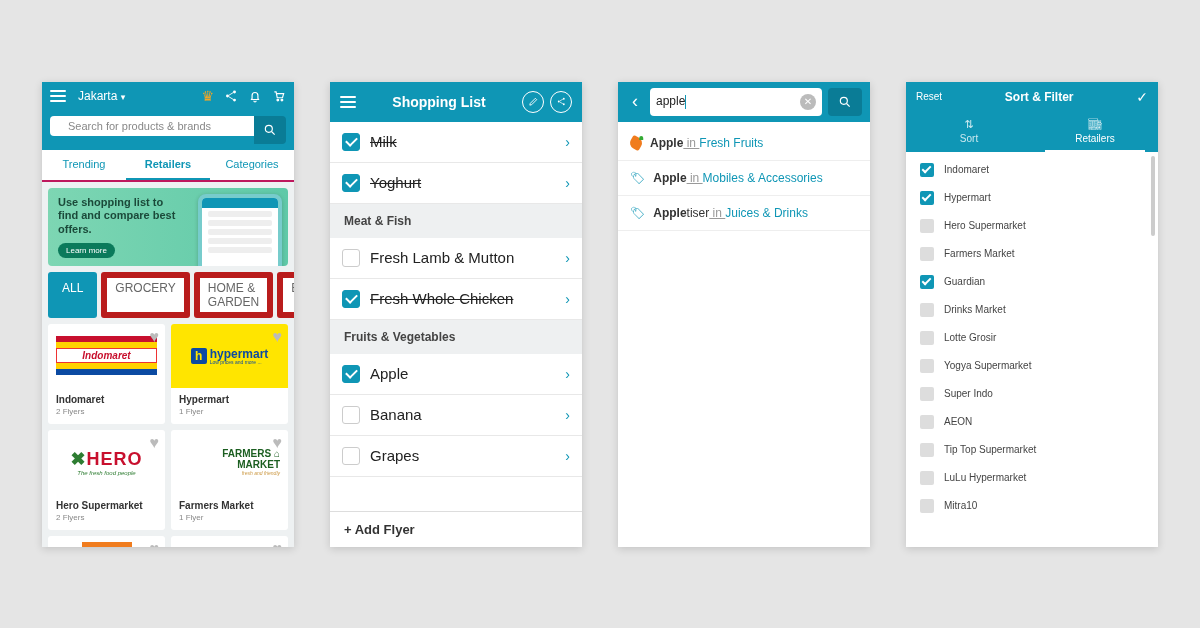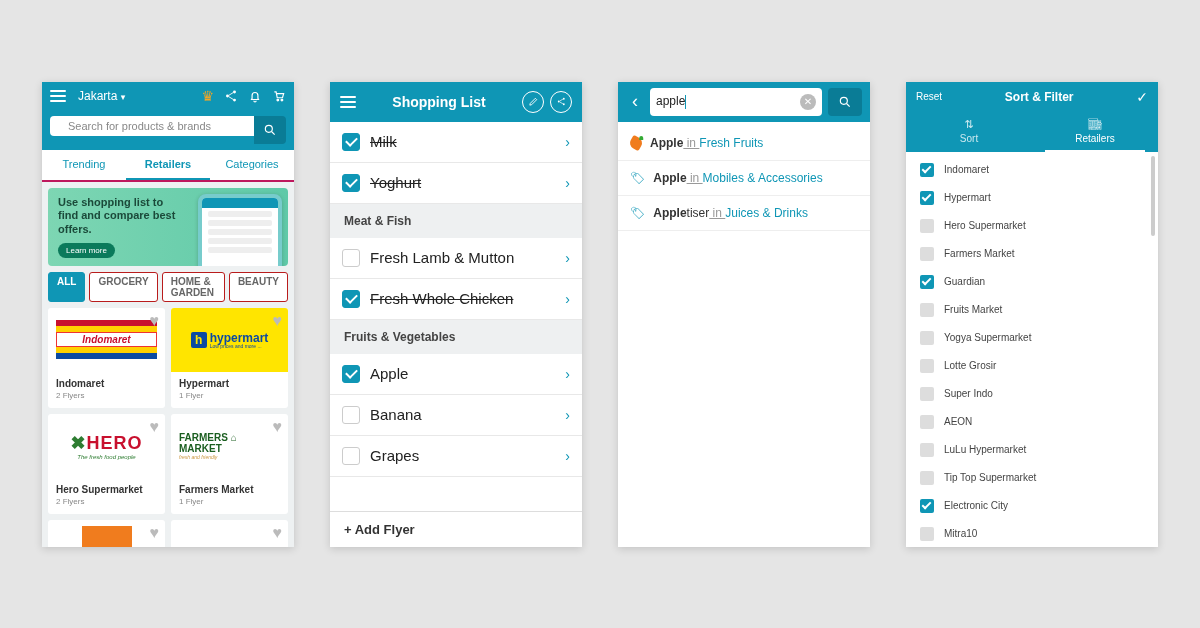--- a/index.html
+++ b/index.html
@@ -42,40 +42,40 @@
   .s1-tab{ flex:1; text-align:center; padding:8px 0; font-size:11px; color:#0f96b5;}
   .s1-tab.active{ border-bottom:2px solid #0f96b5; font-weight:600;}
   .s1-body{ flex:1; background:#eef1f2; overflow:hidden; position:relative;}
   .banner{ margin:6px; height:78px; background:linear-gradient(90deg,#7dd6b3,#5fc9a8); border-radius:4px; padding:8px 10px; position:relative; overflow:hidden;}
   .banner-text{ font-size:11px; color:#1b4a3a; font-weight:600; line-height:1.25; width:120px;}
   .banner-btn{ margin-top:6px; display:inline-block; background:#0b7a5b; color:#fff; font-size:8px; padding:3px 8px; border-radius:10px;}
   .banner-phone{ position:absolute; right:6px; top:6px; width:84px; height:100px; background:#fff; border-radius:8px; border:4px solid #7cc; box-shadow:0 1px 4px rgba(0,0,0,.2);}
   .banner-phone-inner{background:#0f96b5;height:10px;border-radius:4px 4px 0 0;}
   .banner-phone-line{height:6px;margin:3px 6px;background:#eee;border-radius:2px;}
   .chips{ display:flex; gap:4px; padding:0 6px 6px;}
-  .chip{ font-size:10px; padding:3px 8px; border:1px solid #b91c1c; background:#fff; border-radius:3px; color:#666;font-weight:bold;}
+  .chip{ font-size:12px; padding:3px 8px; border:6px solid #b91c1c; background:#fff; border-radius:3px; color:#666;}
   .chip.active{ background:#0f96b5; color:#fff; border-color:#0f96b5;}
   .grid{ display:grid; grid-template-columns:1fr 1fr; gap:6px; padding:0 6px;}
   .card{ background:#fff; border-radius:3px; position:relative; overflow:hidden;}
   .card-img{ height:64px; display:flex; align-items:center; justify-content:center; padding:4px 8px;}
   .heart{ position:absolute; top:4px; right:6px; color:#bbb; font-size:16px;}
   .card-label{ padding:6px 8px 8px;}
   .card-name{ font-size:10px; font-weight:600; color:#333;}
   .card-sub{ font-size:8px; color:#888; margin-top:2px;}
   .logo-indomaret{width:100%;}
   .logo-indomaret .bar{height:6px;}
   .logo-indomaret .mid{background:#fff;border:1px solid #e33;text-align:center;font-size:10px;font-style:italic;color:#c8102e;padding:1px 0;font-weight:700;}
   .logo-hyper{background:#ffe500;width:100%;height:100%;display:flex;align-items:center;justify-content:center;gap:3px;}
   .logo-hyper .h{width:16px;height:16px;background:#0b4aa2;color:#ffe500;display:flex;align-items:center;justify-content:center;font-weight:700;border-radius:2px;font-size:12px;}
   .logo-hyper .txt{color:#0b4aa2;font-weight:700;font-size:12px;}
   .logo-hyper-sub{font-size:5px;color:#0b4aa2;margin-top:-2px;}
   .logo-hero{ text-align:center;}
   .logo-hero .big{ color:#c8102e; font-weight:700; font-size:18px; letter-spacing:1px;}
   .logo-hero .sm{ color:#2e7d32; font-size:6px; font-style:italic;}
-  .logo-farm{ color:#1b5e20; font-weight:700; font-size:10px; text-align:left;}
+  .logo-farm{ color:#1b5e20; font-weight:700; font-size:10px; text-align:right;}
   .logo-farm .sm{font-size:5px;color:#c94;font-style:italic;font-weight:400;}
   .orange-box{width:50px;height:40px;background:#f07c1e;margin:6px auto 0;}
 
   
   .s2-top{ height:40px; display:flex; align-items:center; justify-content:space-between; padding:0 10px; gap:8px;}
   .s2-title{ flex:1; text-align:center; font-size:14px; font-weight:600;}
   .circ-btn{ width:22px; height:22px; border:1.5px solid #fff; border-radius:50%; display:flex; align-items:center; justify-content:center; font-size:11px;}
   .s2-top-right{display:flex;gap:6px;}
   .s2-list{ flex:1; overflow:hidden; background:#fff;}
   .cat-head{ background:#eef0f1; padding:10px 14px; font-size:12px; font-weight:600; color:#444;}
@@ -389,48 +389,44 @@
       <div class="s4-row">
         <div class="s4-chk"></div>
         <div>Farmers Market</div>
       </div>
       <div class="s4-row">
         <div class="s4-chk on"></div>
         <div>Guardian</div>
       </div>
       <div class="s4-row">
         <div class="s4-chk"></div>
-        <div>Fruits Market</div>
+        <div>Drinks Market</div>
+      </div>
+      <div class="s4-row">
+        <div class="s4-chk"></div>
+        <div>Lotte Grosir</div>
       </div>
       <div class="s4-row">
         <div class="s4-chk"></div>
         <div>Yogya Supermarket</div>
       </div>
       <div class="s4-row">
         <div class="s4-chk"></div>
-        <div>Lotte Grosir</div>
-      </div>
-      <div class="s4-row">
-        <div class="s4-chk"></div>
         <div>Super Indo</div>
       </div>
       <div class="s4-row">
         <div class="s4-chk"></div>
         <div>AEON</div>
       </div>
       <div class="s4-row">
         <div class="s4-chk"></div>
+        <div>Tip Top Supermarket</div>
+      </div>
+      <div class="s4-row">
+        <div class="s4-chk"></div>
         <div>LuLu Hypermarket</div>
       </div>
       <div class="s4-row">
         <div class="s4-chk"></div>
-        <div>Tip Top Supermarket</div>
-      </div>
-      <div class="s4-row">
-        <div class="s4-chk on"></div>
-        <div>Electronic City</div>
-      </div>
-      <div class="s4-row">
-        <div class="s4-chk"></div>
         <div>Mitra10</div>
       </div>
     </div>
 </div>
 
 </body></html>

